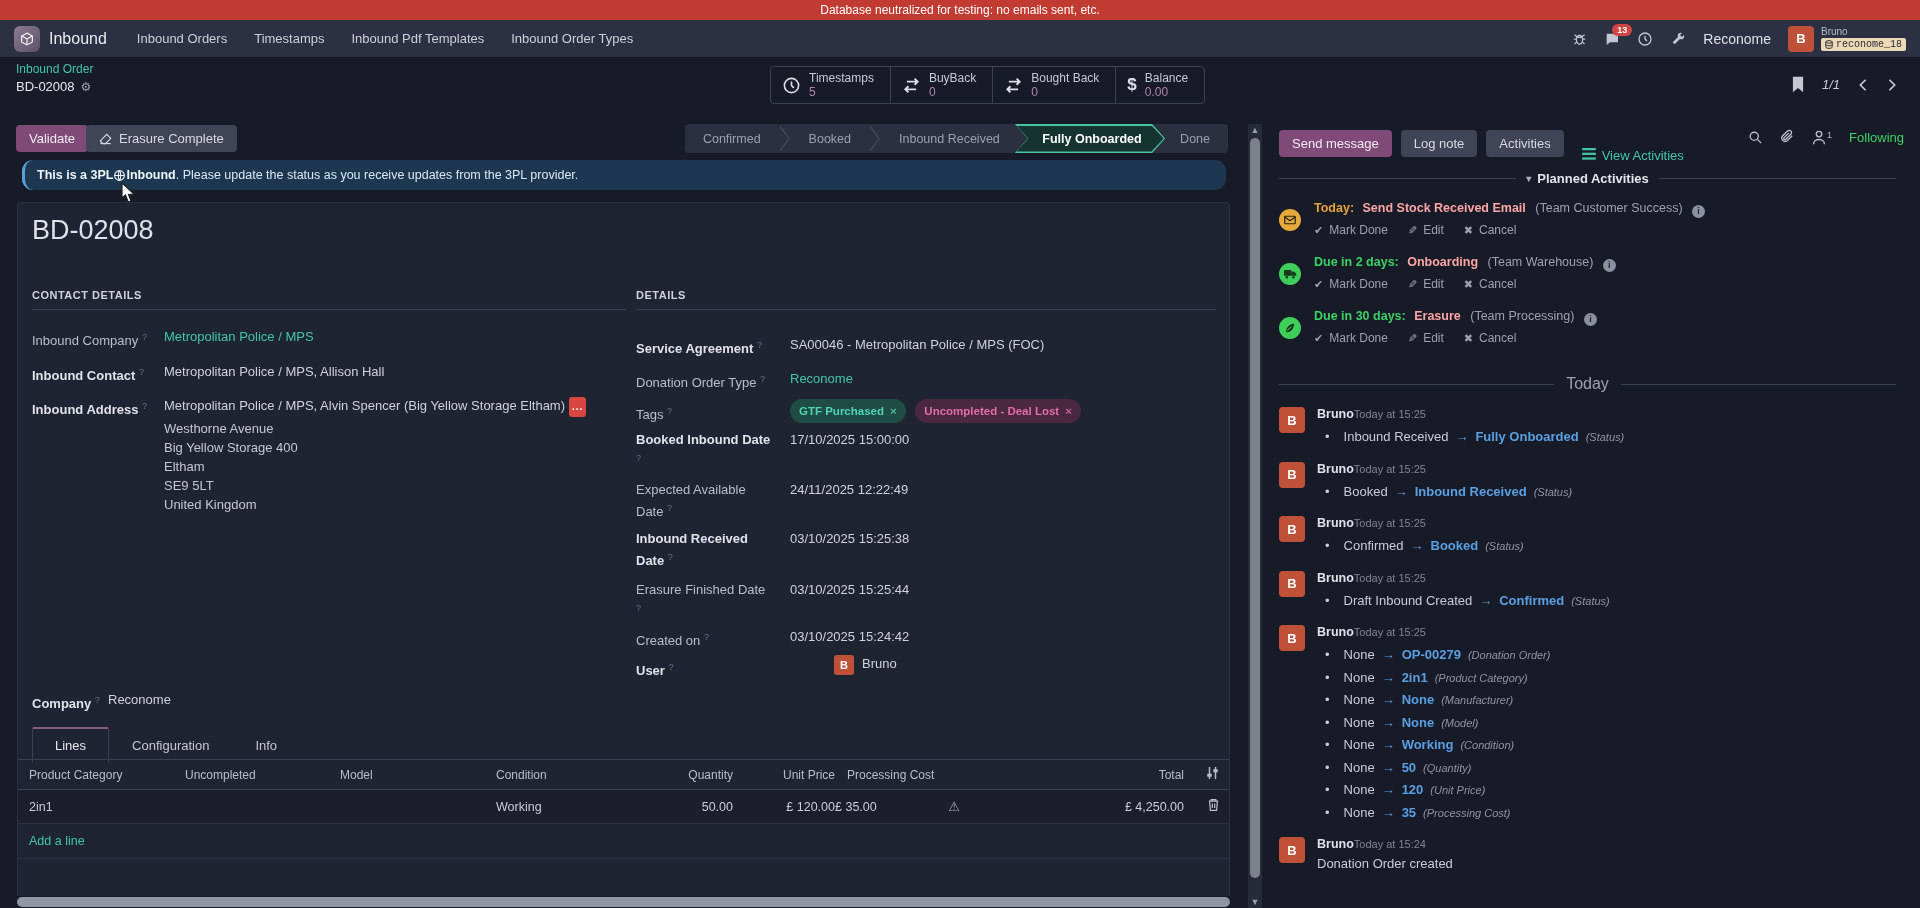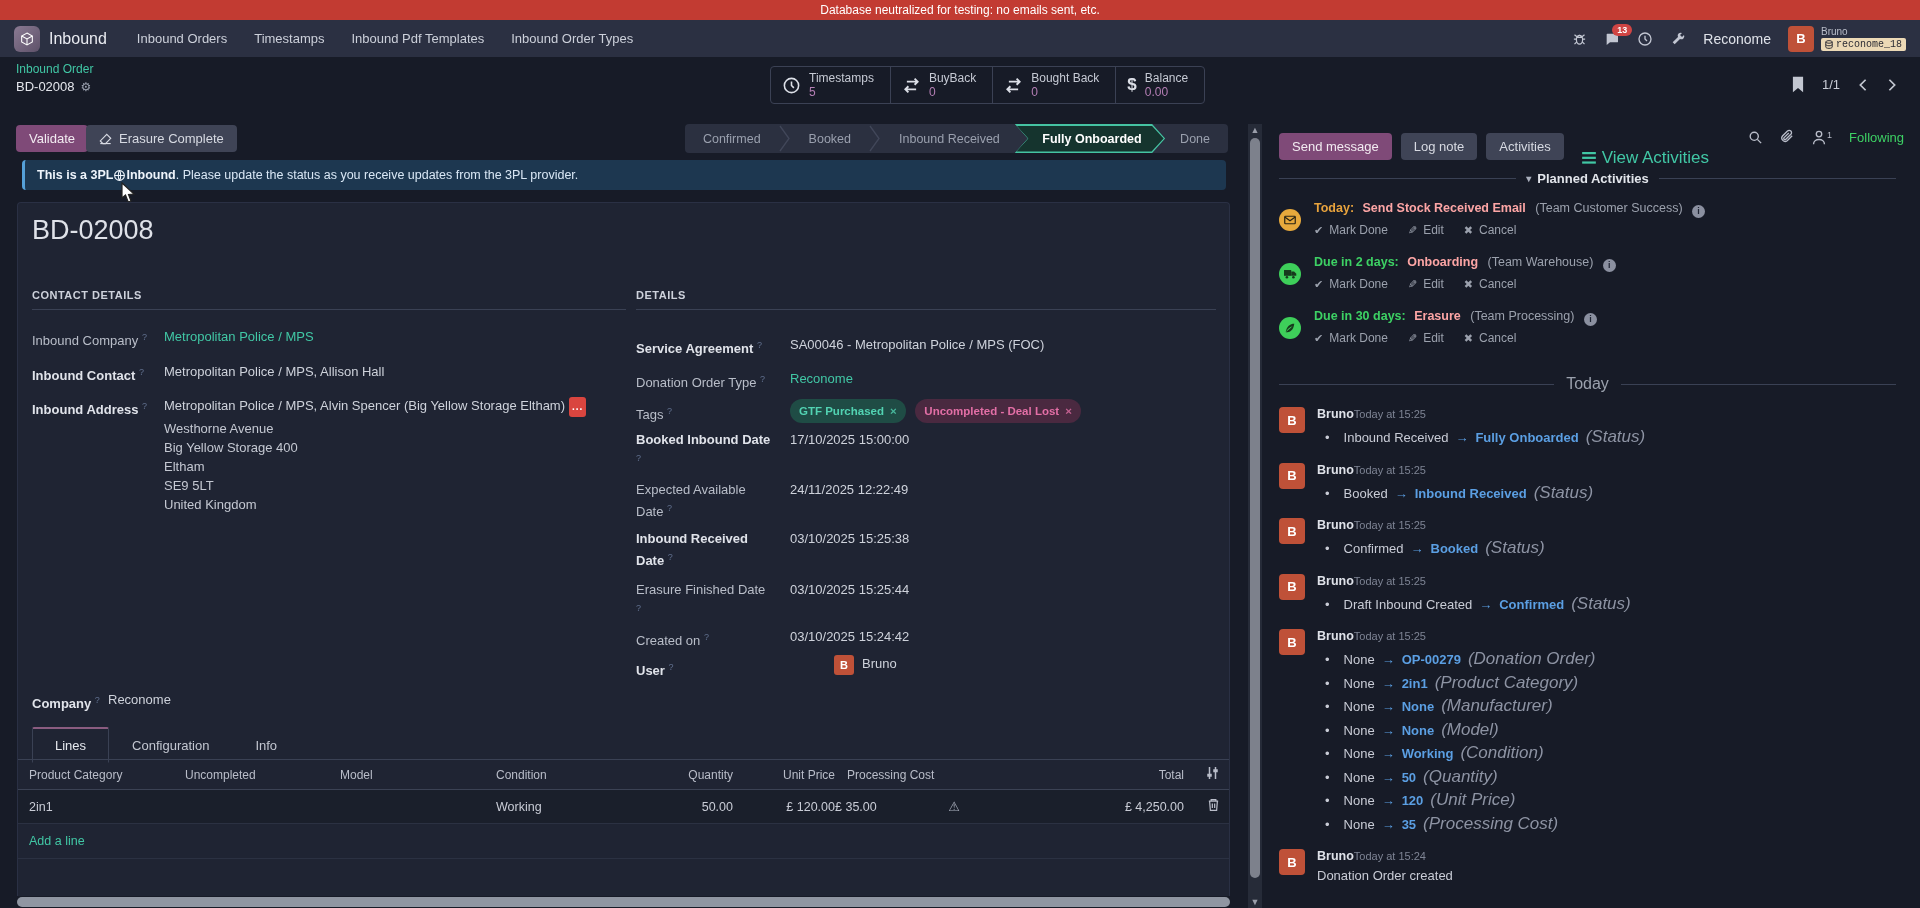--- a/index.html
+++ b/index.html
@@ -32,42 +32,42 @@
   .breadcrumb{position:absolute;left:16px;top:62px;}
   .bc-parent{font-size:12px;color:#41c7a5;cursor:pointer;}
   .bc-current{font-size:13px;color:#e4e6ec;margin-top:3px;display:flex;align-items:center;gap:6px;}
   .gear{color:#9aa0ae;font-size:12px;cursor:pointer;}
   .smart-btns{position:absolute;left:770px;top:66px;display:flex;border:1px solid #3b4154;border-radius:4px;}
   .smart-btn{display:flex;align-items:center;gap:8px;padding:4px 16px 4px 11px;cursor:pointer;}
   .smart-btn + .smart-btn{border-left:1px solid #3b4154;}
   .sb-col{display:flex;flex-direction:column;line-height:14px;}
   .sb-label{font-size:12px;color:#c6cad4;}
   .sb-value{font-size:12px;color:#b57fb5;}
-  .pager{position:absolute;right:22px;top:76px;display:flex;align-items:center;gap:17px;color:#c3c7d1;}
+  .pager{position:absolute;right:22px;top:76px;display:flex;align-items:center;gap:17px;color:#c3c7d1;font-style:italic;}
   .pager-text{font-size:13px;color:#c9ccd6;}
   
   .btn{font-size:13px;border:none;border-radius:4px;height:27px;padding:0 13px;cursor:pointer;
        display:inline-flex;align-items:center;gap:7px;}
   .btn-primary{background:#7f4a78;color:#f2ebf1;}
   .btn-secondary{background:#3f4456;color:#d7dae2;}
   .validate-btn{position:absolute;left:16px;top:125px;}
   .erasure-btn{position:absolute;left:86px;top:125px;}
   
   .statusbar{position:absolute;top:124px;right:692px;height:29px;display:flex;align-items:stretch;
              background:#2b3040;border-radius:4px;overflow:hidden;}
   .seg{display:flex;align-items:center;padding:0 18px;font-size:12.5px;color:#9aa0ae;cursor:pointer;}
   .seg-sep{align-self:center;}
   .seg-active-outer{background:#45c3a2;display:flex;margin:0 -3px;
      clip-path:polygon(0 0,calc(100% - 13px) 0,100% 50%,calc(100% - 13px) 100%,0 100%,13px 50%);}
   .seg-active-inner{margin:1.5px;background:#15342e;display:flex;align-items:center;
      padding:0 22px 0 26px;font-size:12.5px;font-weight:bold;color:#fff;
      clip-path:polygon(0 0,calc(100% - 12px) 0,100% 50%,calc(100% - 12px) 100%,0 100%,12px 50%);}
   
   .alert{position:absolute;left:22px;top:160px;width:1204px;height:30px;background:#1d3750;
-         border-left:3px solid #55a0d8;border-radius:4px;display:flex;align-items:center;
+         border-left:3px solid #55a0d8;border-radius:11px;display:flex;align-items:center;
          padding-left:12px;box-sizing:border-box;font-size:12.5px;color:#d9e7f5;}
   .alert b{color:#eef4fb;}
   
   .sheet{position:absolute;left:17px;top:202px;width:1213px;height:694px;background:#1f2433;
          border:1px solid #2a3044;border-bottom:none;border-radius:4px 4px 0 0;box-sizing:border-box;}
   .sheet-title{position:absolute;left:14px;top:12px;font-size:27px;color:#dfe2e9;}
   .sec-head{position:absolute;font-size:11px;font-weight:bold;letter-spacing:.5px;color:#ced2dc;
             border-bottom:1px solid #3a4154;padding-bottom:8px;}
   .fl{position:absolute;font-size:13px;color:#b9bec9;width:150px;line-height:18px;}
   .fl b{color:#e0e3ea;font-weight:bold;}
@@ -103,21 +103,21 @@
   .warn{color:#aab0bd;font-size:13px;}
   .hscroll{position:absolute;left:17px;top:897px;width:1213px;height:10px;background:#9096a2;border-radius:5px;}
   
   .vscroll{position:absolute;left:1248px;top:124px;width:14px;height:784px;background:#262b38;}
   .vthumb{position:absolute;left:2px;top:14px;width:10px;height:740px;background:#7d818c;border-radius:5px;}
   .varrow{position:absolute;left:0;width:14px;height:12px;color:#9a9eaa;font-size:9px;display:flex;
           align-items:center;justify-content:center;}
   
   .chatter{position:absolute;left:1270px;top:124px;width:650px;height:784px;}
   .ch-buttons{position:absolute;top:0;left:9px;display:flex;align-items:center;gap:9px;}
-  .view-act{display:flex;align-items:center;gap:6px;color:#41c7a5;font-size:17px;margin-left:9px;cursor:pointer;margin-top:24px;}
+  .view-act{display:flex;align-items:flex-start;gap:6px;color:#41c7a5;font-size:13px;margin-left:9px;cursor:pointer;margin-top:24px;}
   .ch-tools{position:absolute;top:5px;right:16px;display:flex;align-items:center;gap:17px;color:#b9bdc9;}
   .follower{display:flex;align-items:flex-start;gap:1px;cursor:pointer;}
   .follower sup{font-size:9px;color:#b9bdc9;}
   .following{color:#3dd164;font-size:13px;cursor:pointer;}
   .ch-body{position:absolute;top:47px;left:9px;right:24px;}
   .pa-head{display:flex;align-items:center;gap:10px;margin-bottom:12px;}
   .pa-head .line{flex:1;border-top:1px solid #3a4154;}
   .pa-title{font-size:13px;font-weight:bold;color:#e2e5eb;display:flex;align-items:center;gap:6px;cursor:pointer;}
   .caret{font-size:10px;color:#aab0bd;}
   .activity{display:flex;gap:13px;margin-bottom:11px;}
@@ -142,21 +142,21 @@
   .today-div .t{font-size:16px;color:#9ba1ad;}
   .msg{display:flex;gap:12px;margin-bottom:13px;}
   .msg .avatar{flex:none;}
   .msg-head{font-size:12.5px;color:#dfe2e9;font-weight:bold;line-height:15px;}
   .msg-time{font-size:11px;color:#7e8494;font-weight:normal;margin-left:0;}
   .chg{list-style:none;margin:4px 0 0;padding:0 0 0 8px;}
   .chg li{font-size:13px;line-height:22.5px;color:#c9ccd6;}
   .chg li::before{content:"\2022";margin-right:14px;color:#c9ccd6;}
   .arr::before{content:"\2192";color:#5b9fe3;margin:0 7px;}
   .newv{color:#5b9fe3;font-weight:bold;}
-  .fieldn{color:#8d93a3;font-style:italic;font-size:17px;margin-left:7px;}
+  .fieldn{color:#8d93a3;font-style:italic;font-size:11px;margin-left:7px;}
   .msg-body{font-size:13px;color:#c9ccd6;margin-top:4px;}
   
   .cursor{position:absolute;left:120px;top:182px;z-index:50;}
   svg{display:block;}
 </style>
 </head>
 <body>
 
 <div id="app">
 

